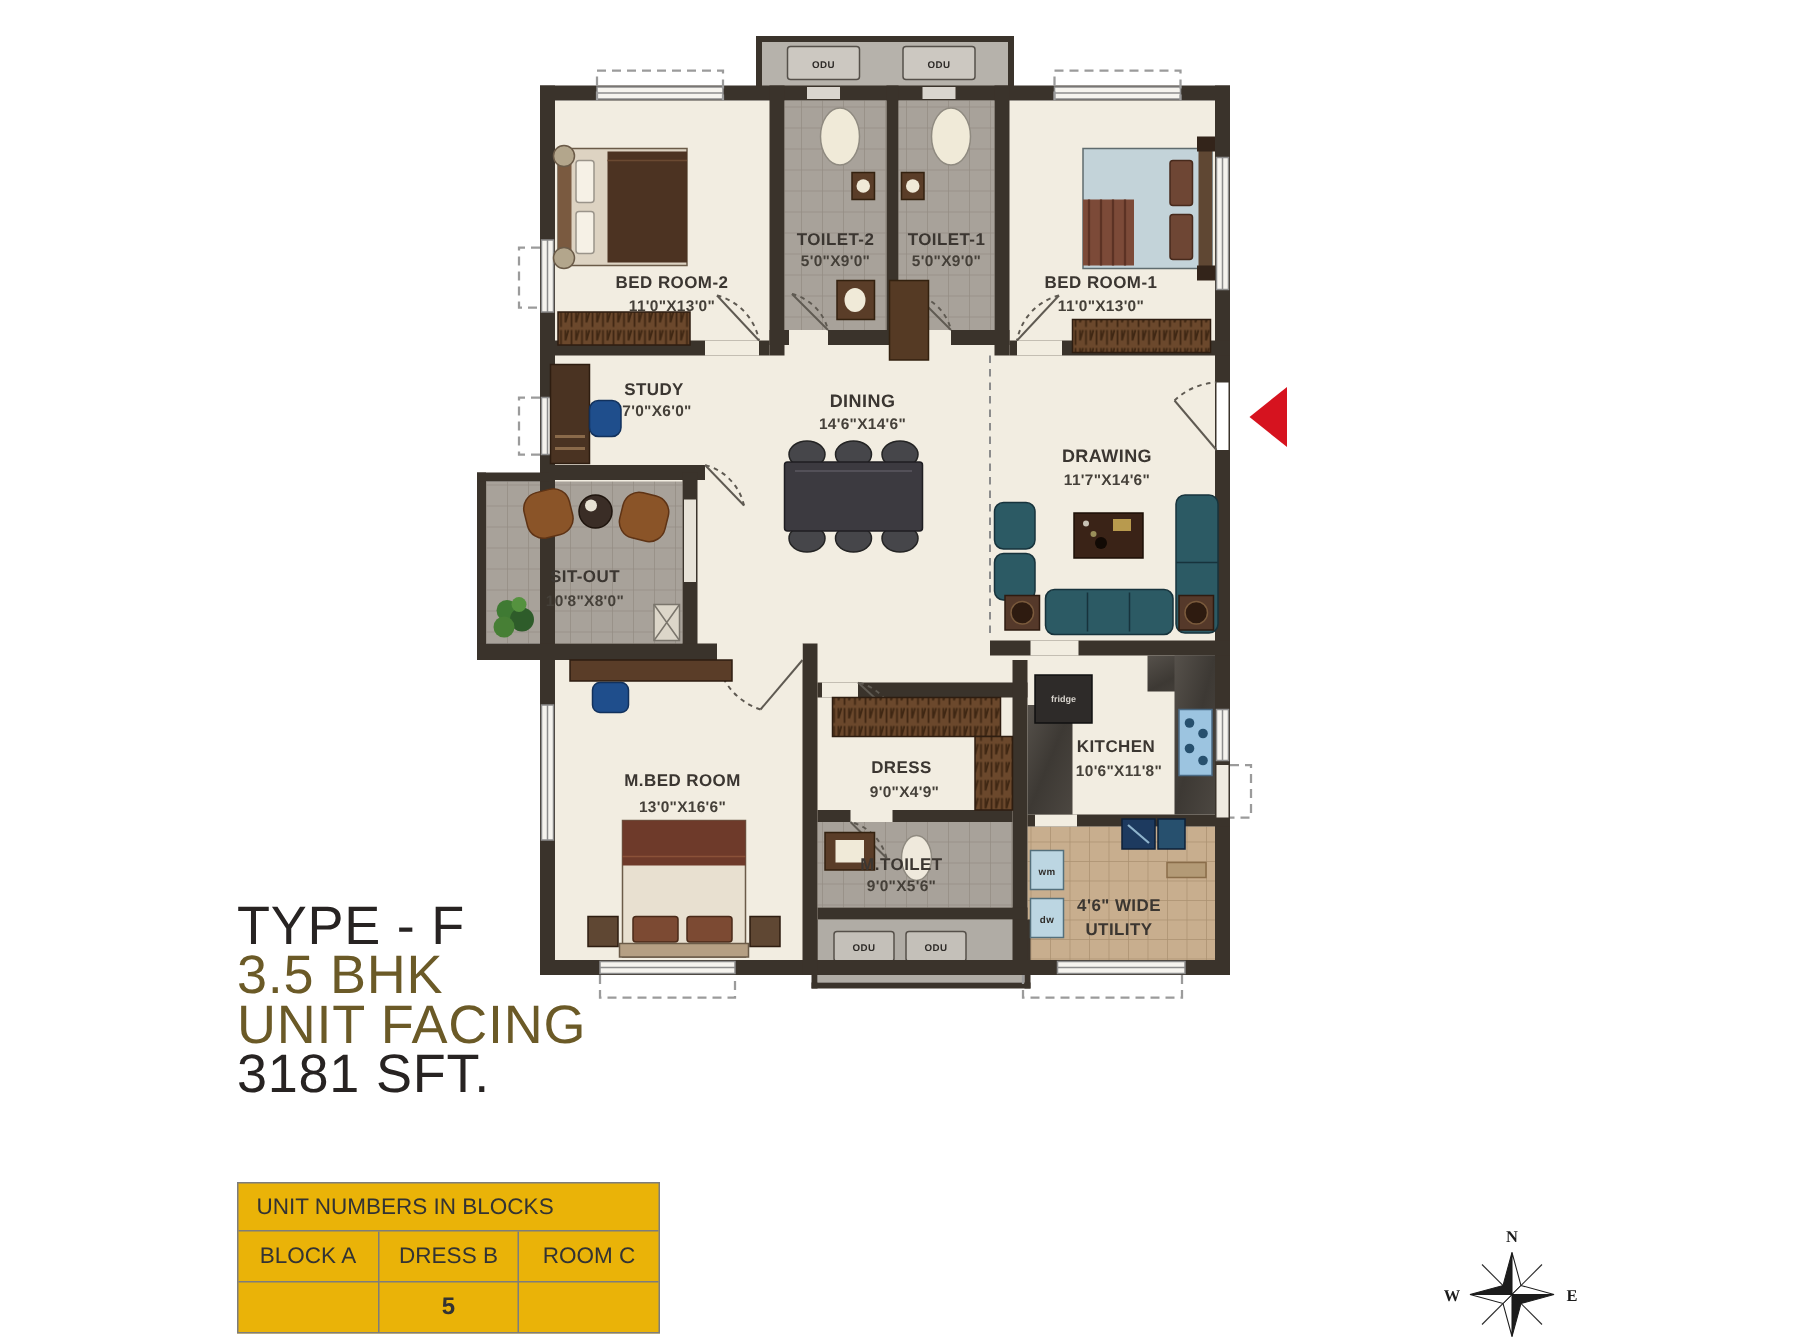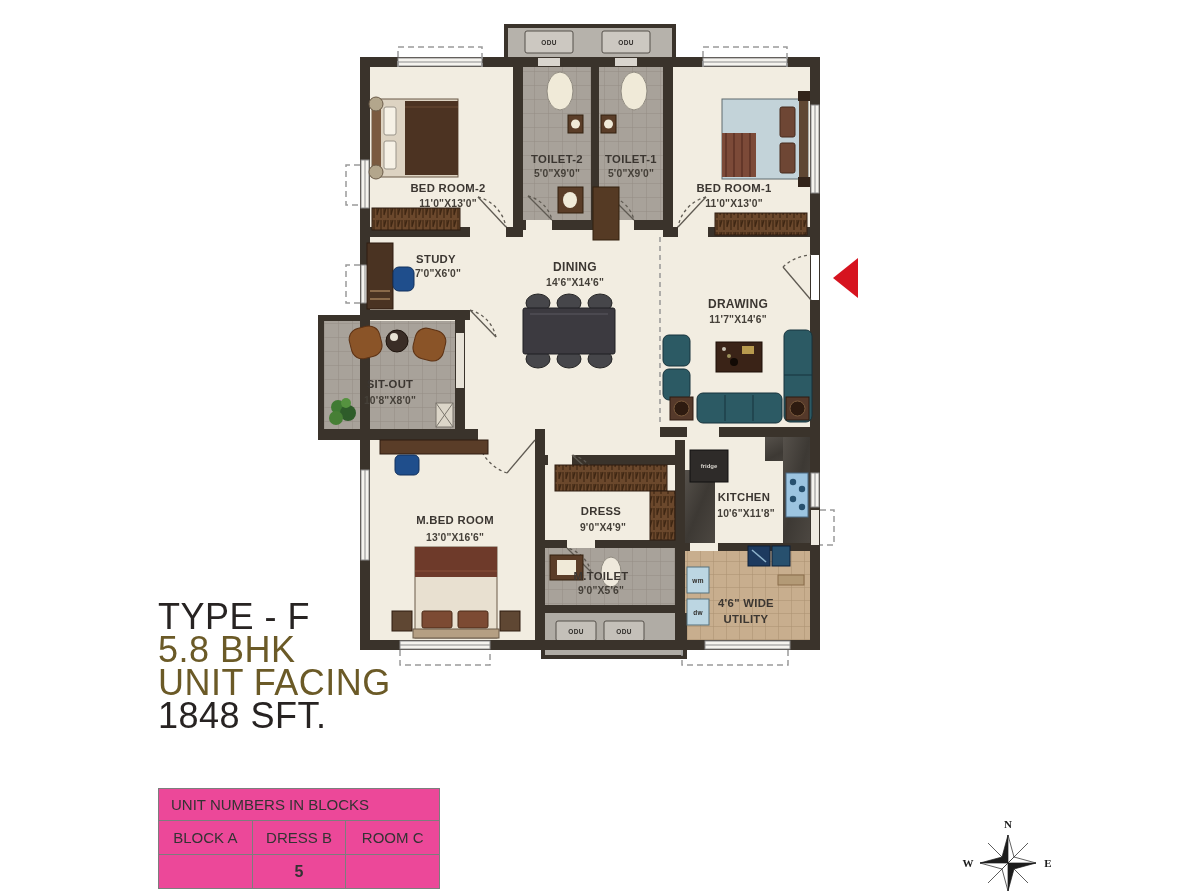--- a/index.html
+++ b/index.html
@@ -7,21 +7,21 @@
           font-family:"Liberation Sans",sans-serif;}
   .plan-svg{position:absolute;left:310px;top:15px;width:560px;height:655px;}
   .compass-svg{position:absolute;left:952px;top:808px;width:112px;height:100px;}
   
   .info{position:absolute;left:158px;top:600px;line-height:33px;font-weight:400;
         font-size:36px;letter-spacing:.5px;}
   .info .dark{color:#272322;}
   .info .gold{color:#6b5a27;}
   
   .unit-table{position:absolute;left:158px;top:788px;width:280px;border:1.5px solid #7d7d7d;
-              color:#333;background:#ec4899;}
+              color:#333;background:#eab308;}
   .ut-title{height:31px;line-height:31px;padding-left:12px;font-size:15px;
             border-bottom:1.5px solid #7d7d7d;}
   .ut-row{display:flex;align-items:center;}
   .ut-cell{flex:1;height:33px;line-height:33px;text-align:center;font-size:15px;
            border-right:1.5px solid #7d7d7d;}
   .ut-cell:last-child{border-right:none;}
   .ut-vals .ut-cell{height:33px;font-weight:700;font-size:16px;border-top:1.5px solid #7d7d7d;}
   
   .rname{font:700 11.3px "Liberation Sans",sans-serif;fill:#3b3631;letter-spacing:.3px;}
   .rdim{font:700 10.3px "Liberation Sans",sans-serif;fill:#454039;letter-spacing:.2px;}
@@ -341,23 +341,23 @@
       <text class="rdim" x="291" y="579">9'0"X5'6"</text>
       <text class="rname" x="434" y="486">KITCHEN</text>
       <text class="rdim" x="436" y="502">10'6"X11'8"</text>
       <text class="rname" x="436" y="592">4'6" WIDE</text>
       <text class="rname" x="436" y="608">UTILITY</text>
     </g>
   </svg>
 
   <div class="info">
     <div class="dark">TYPE - F</div>
-    <div class="gold">5.8 BHK</div>
+    <div class="gold">3.5 BHK</div>
     <div class="gold">UNIT FACING</div>
-    <div class="dark">1848 SFT.</div>
+    <div class="dark">3181 SFT.</div>
   </div>
 
   <div class="unit-table">
     <div class="ut-title">UNIT NUMBERS IN BLOCKS</div>
     <div class="ut-row">
       <div class="ut-cell">BLOCK A</div>
       <div class="ut-cell">DRESS B</div>
       <div class="ut-cell">ROOM C</div>
     </div>
     <div class="ut-row ut-vals">

